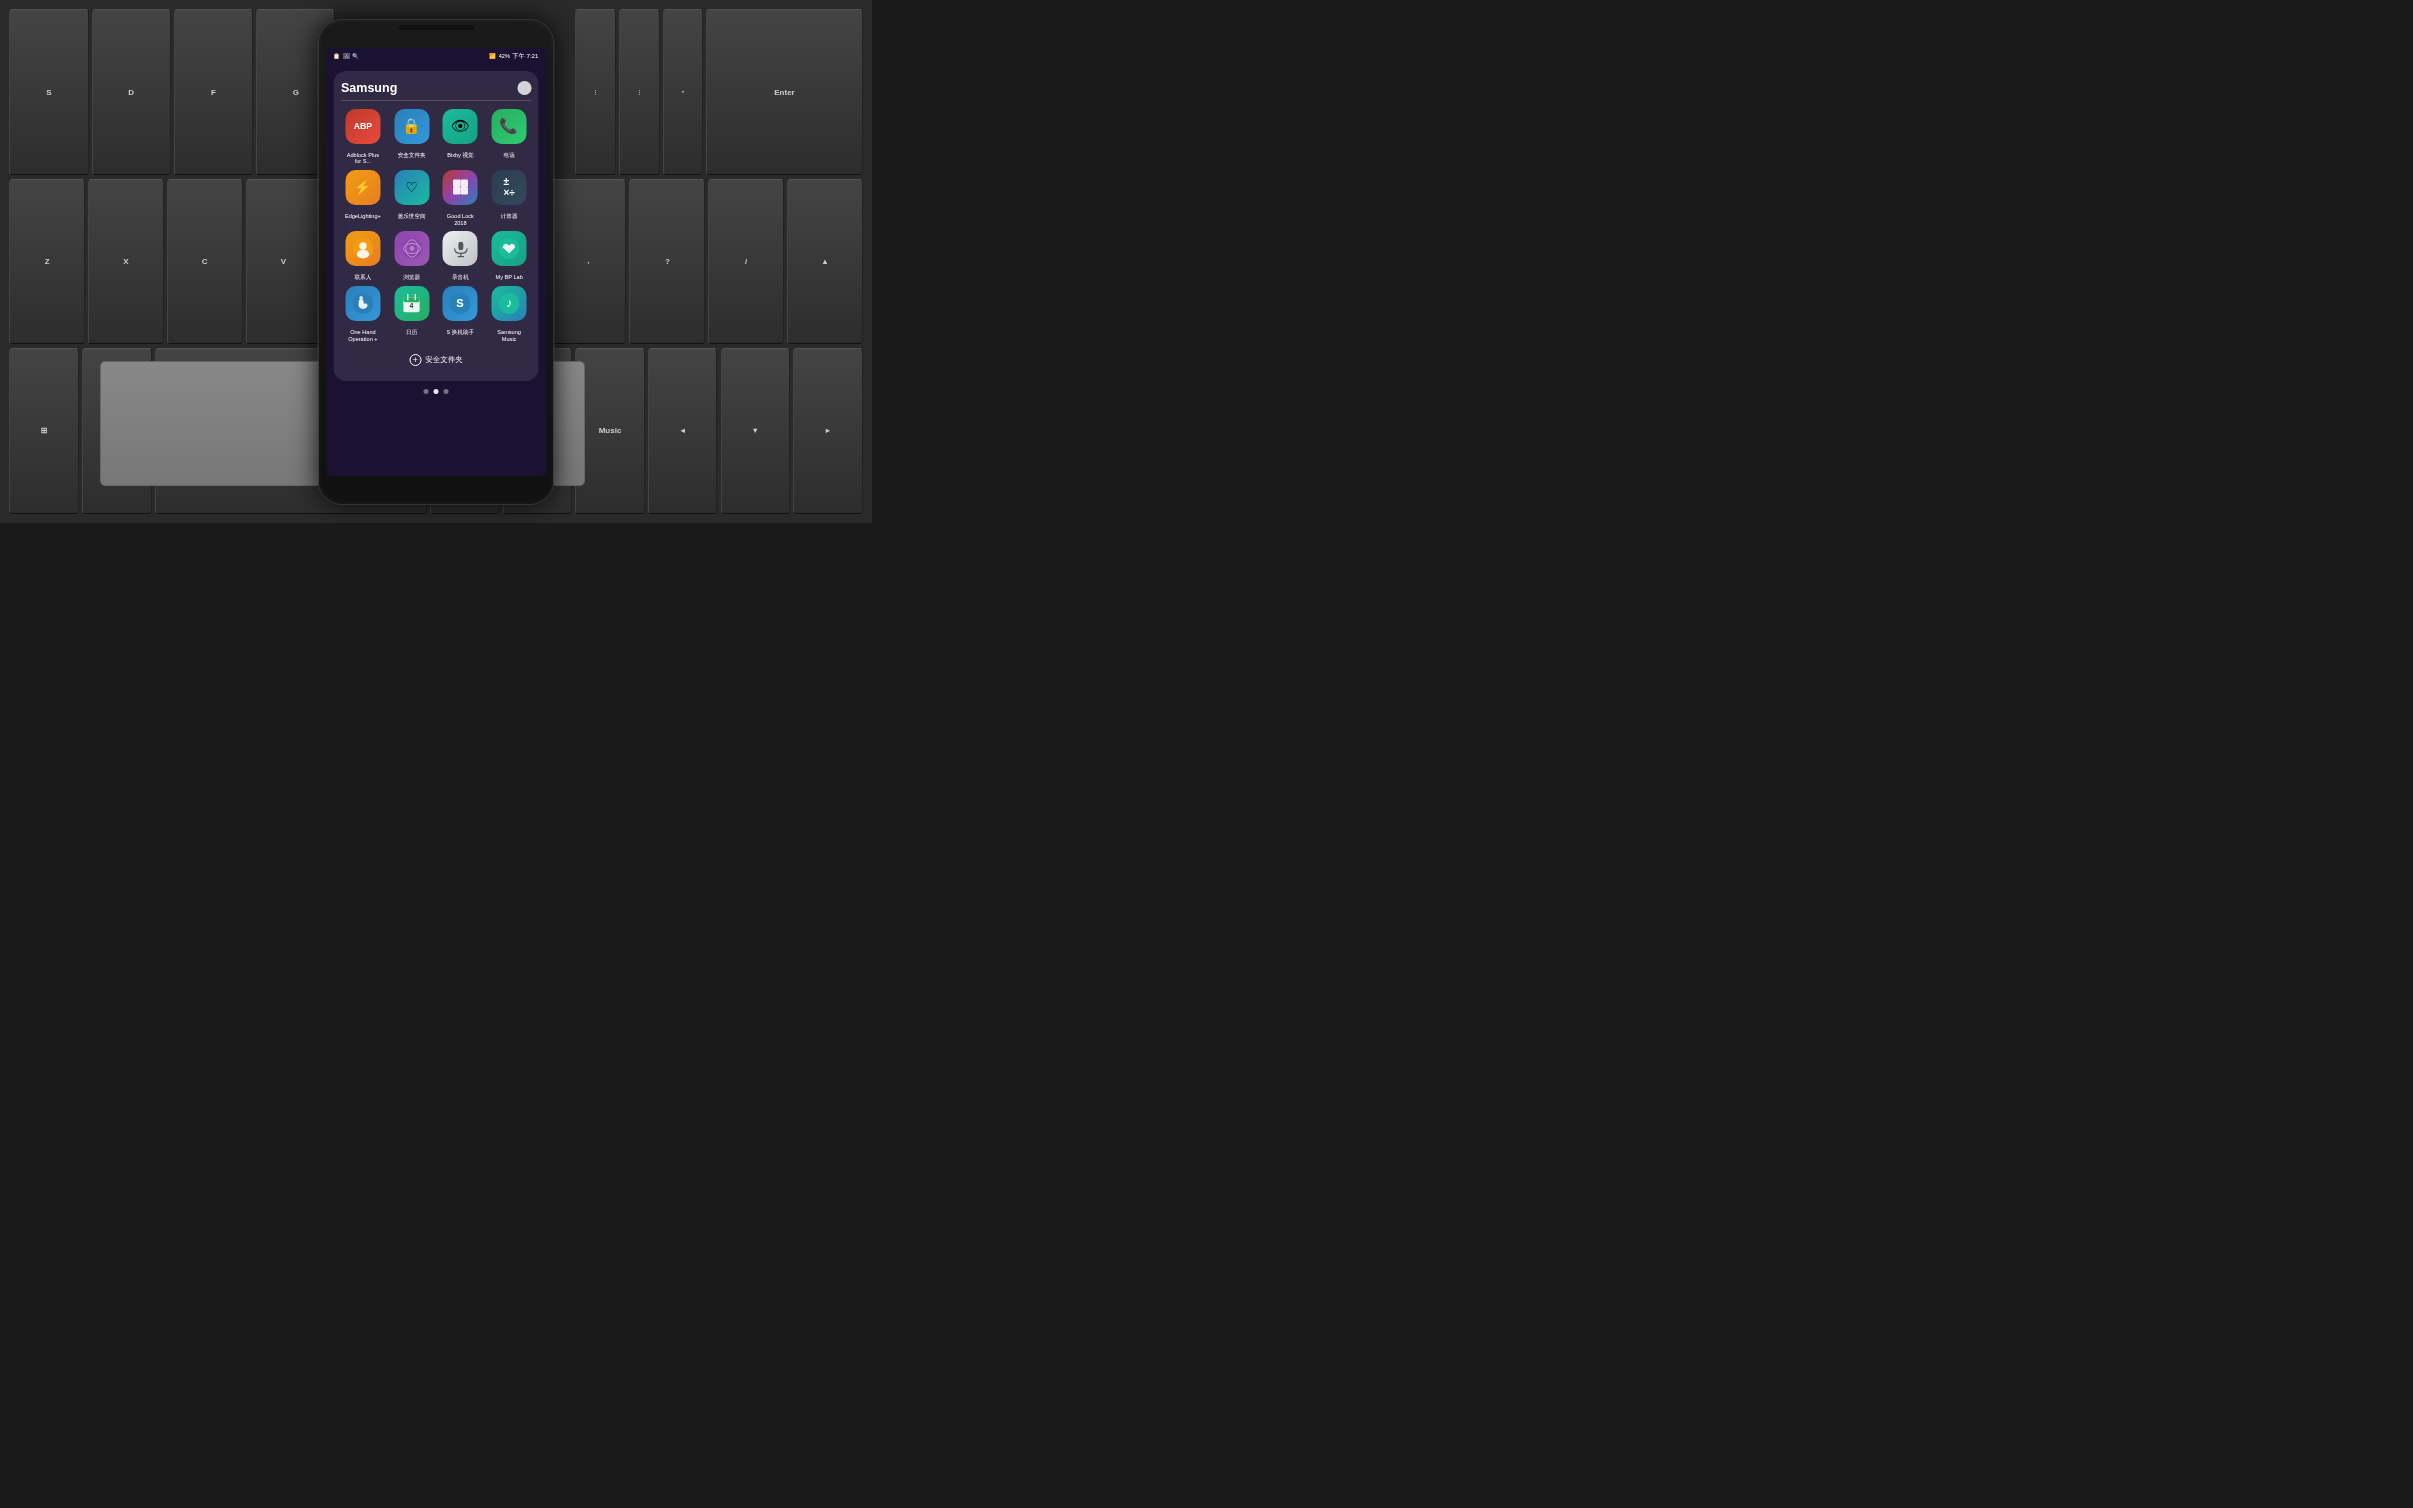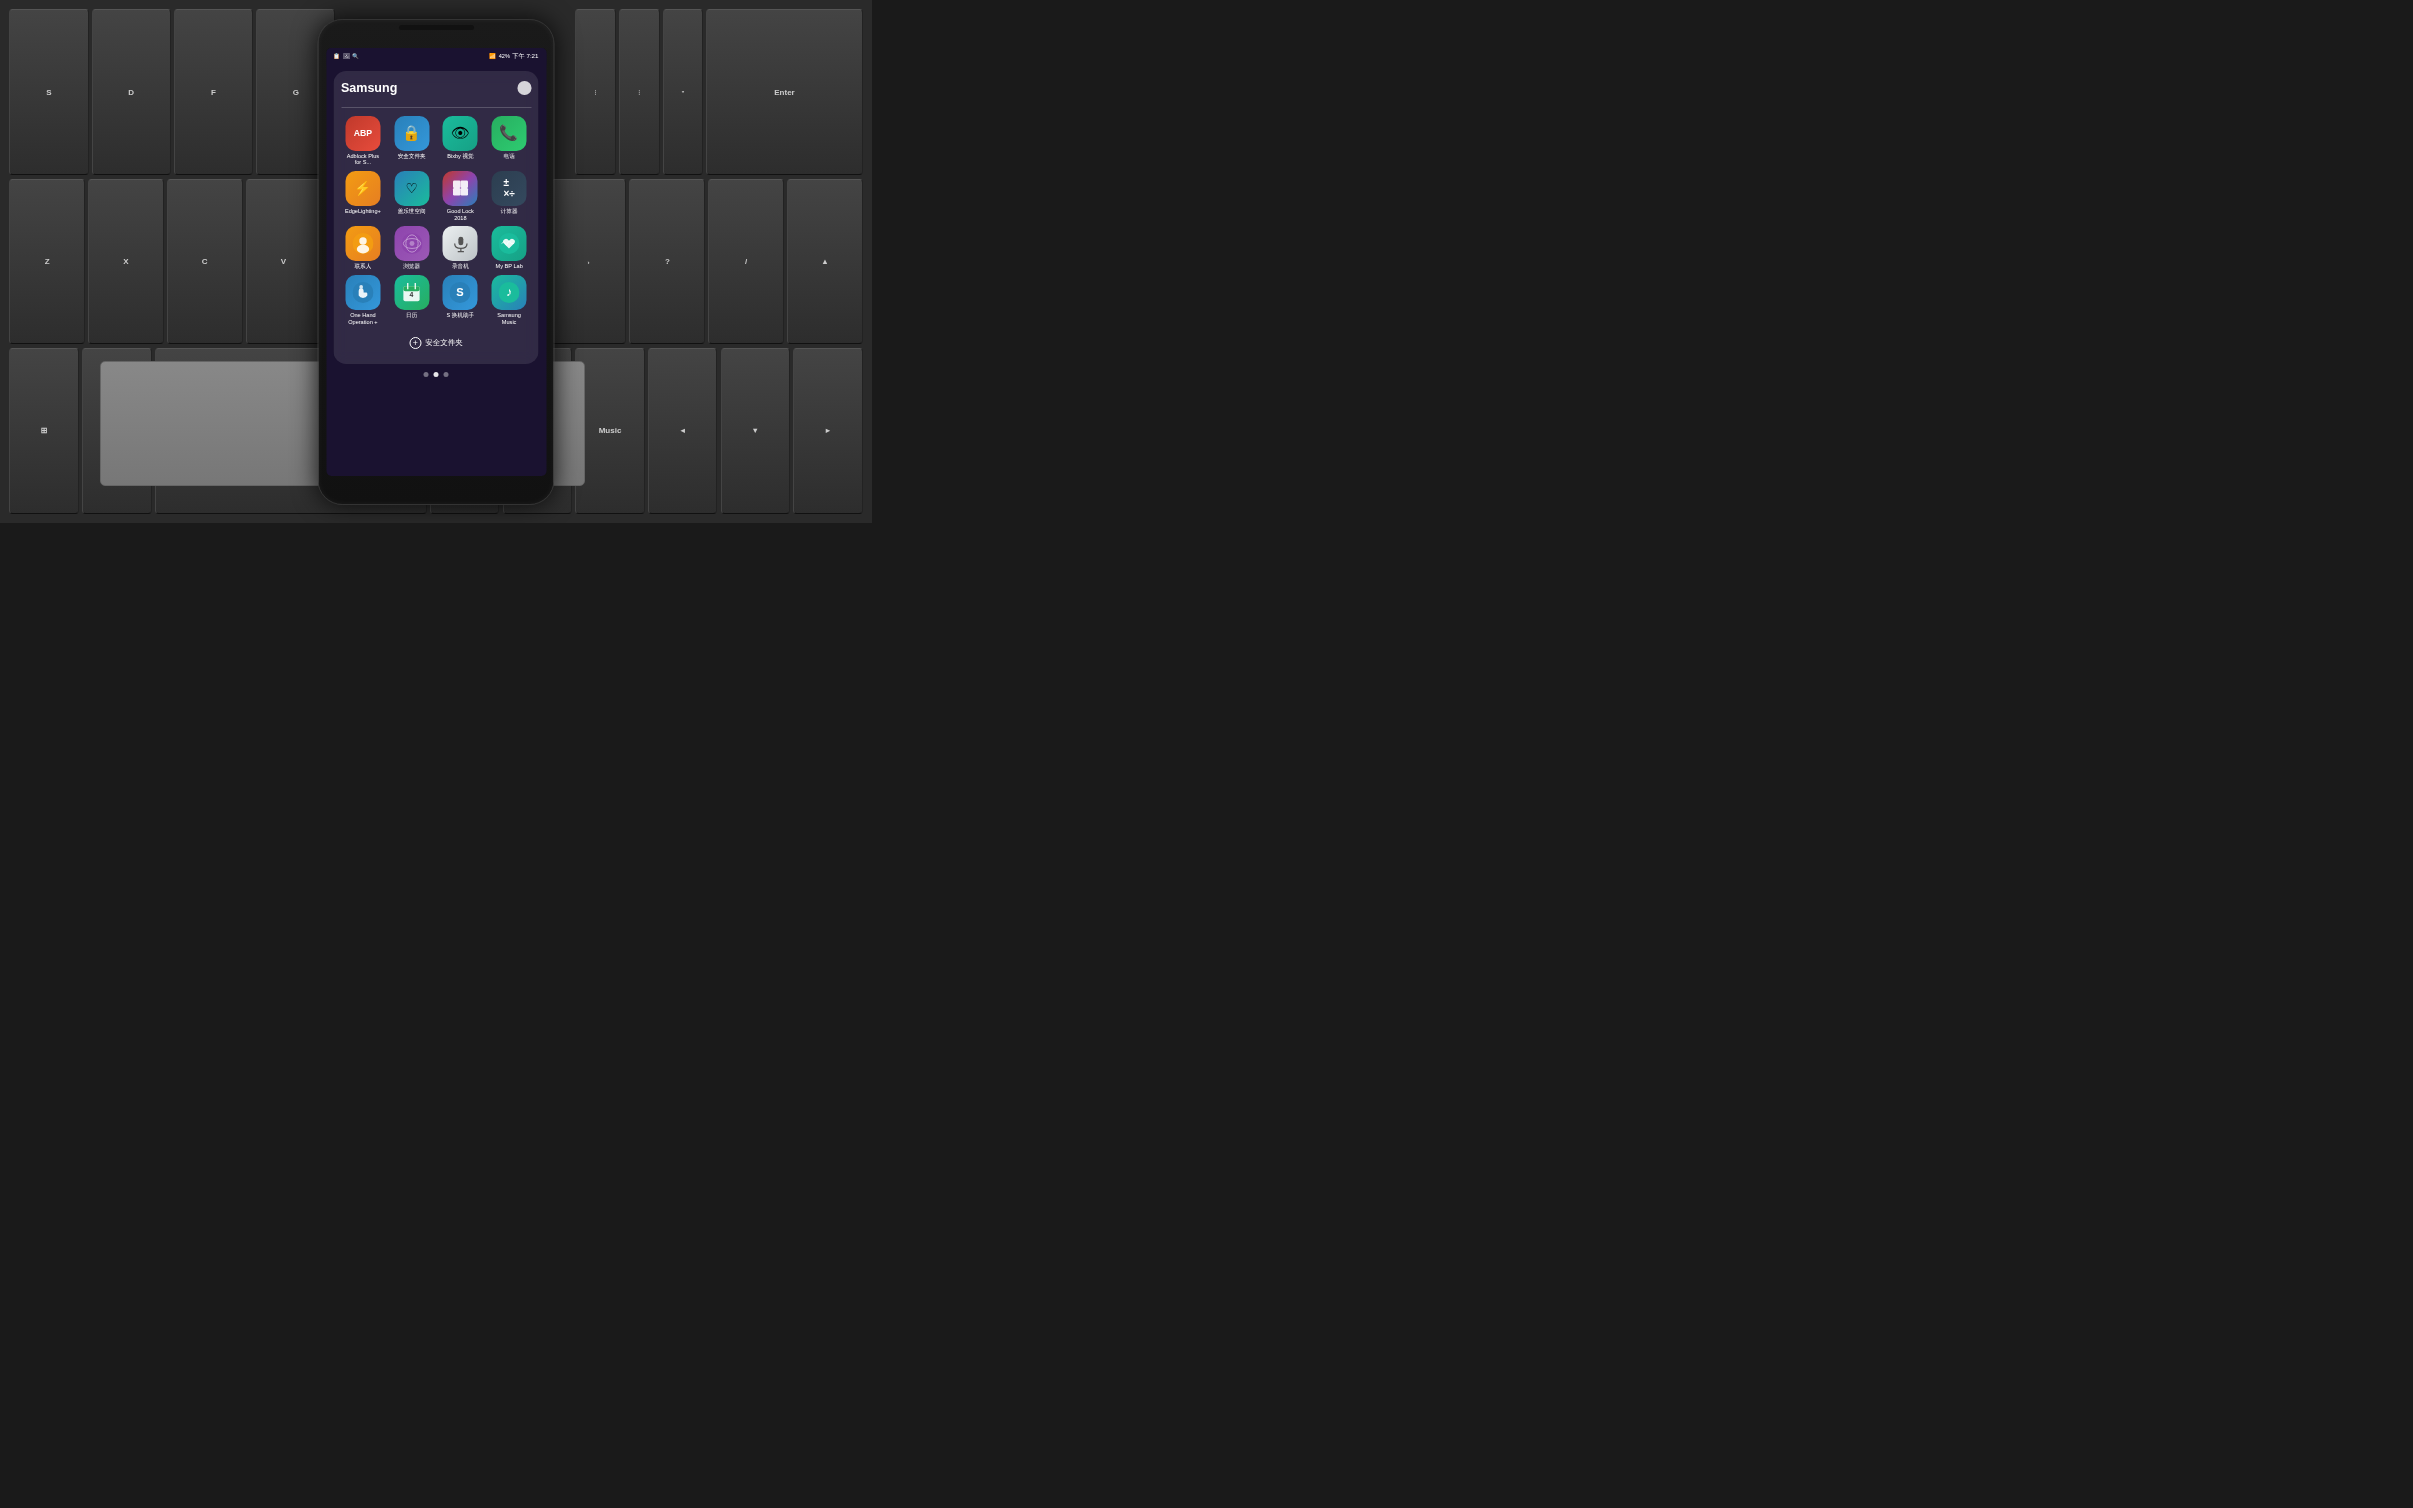--- a/index.html
+++ b/index.html
@@ -89,21 +89,21 @@
       border-radius: 12.5px;
       padding: 10px 7.5px;
       backdrop-filter: blur(6.2px);
     }
 
     .folder-header {
       display: flex;
       align-items: center;
       justify-content: space-between;
       margin-bottom: 7.5px;
-      padding-bottom: 12px;
+      padding-bottom: 5px;
       border-bottom: 0.6px solid rgba(255,255,255,0.2);
     }
 
     .folder-title {
       color: #fff;
       font-size: 12.5px;
       font-weight: bold;
     }
 
     .folder-toggle {
@@ -118,21 +118,21 @@
       display: grid;
       grid-template-columns: repeat(4, 1fr);
       gap: 5px;
       margin-bottom: 6.2px;
     }
 
     .app-item {
       display: flex;
       flex-direction: column;
       align-items: center;
-      gap: 2px;
+      gap: 8px;
       cursor: pointer;
     }
 
     .app-icon {
       width: 35px;
       height: 35px;
       border-radius: 10px;
       display: flex;
       align-items: center;
       justify-content: center;

